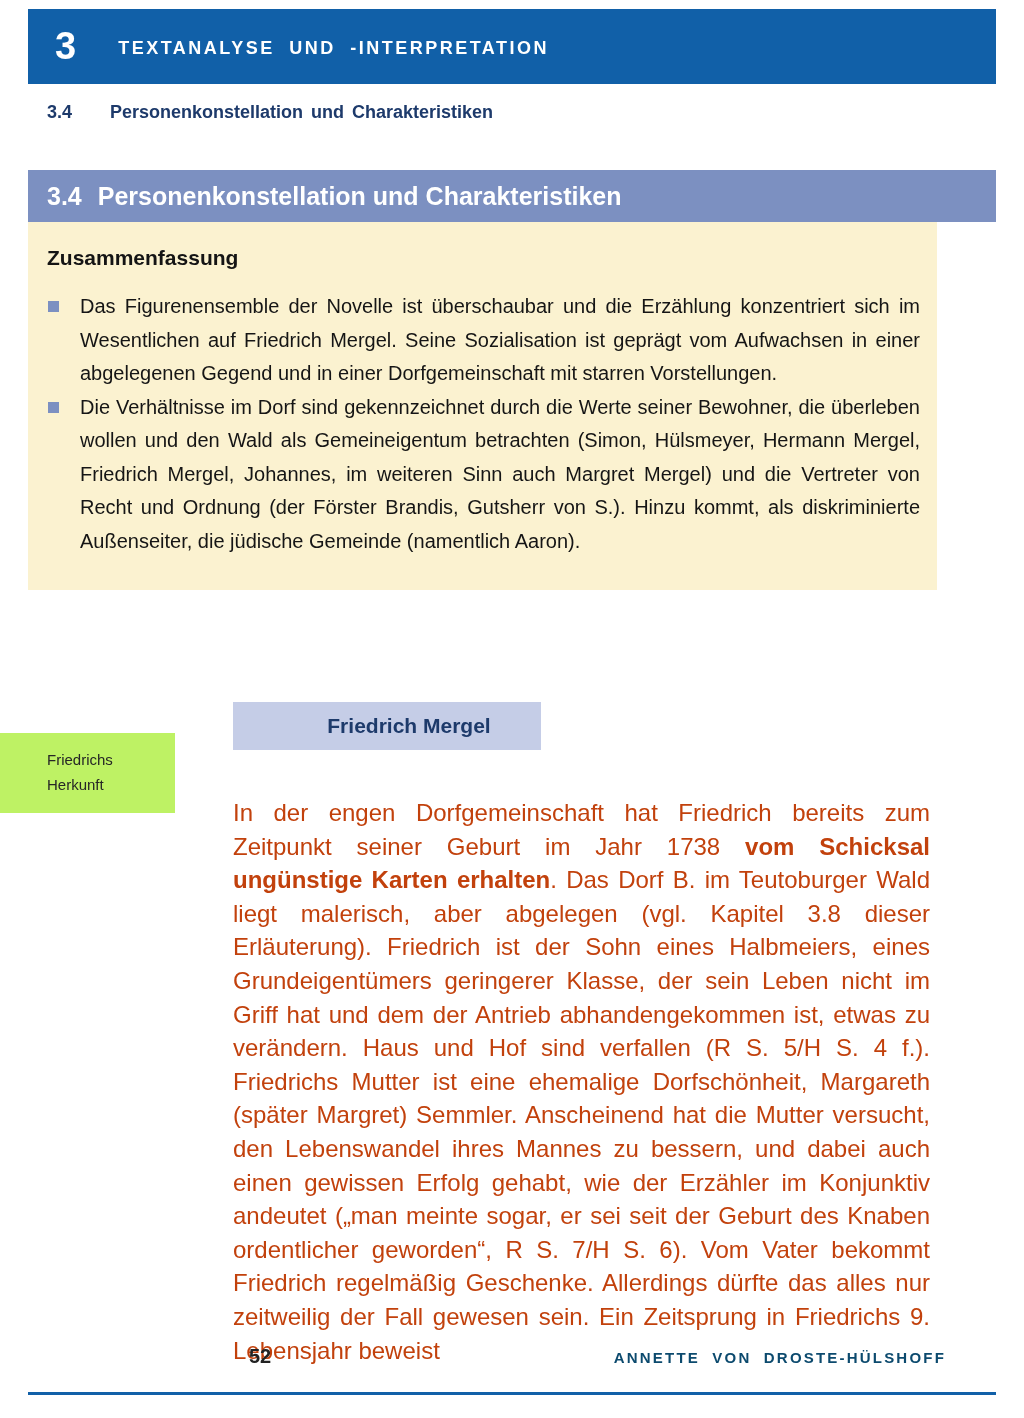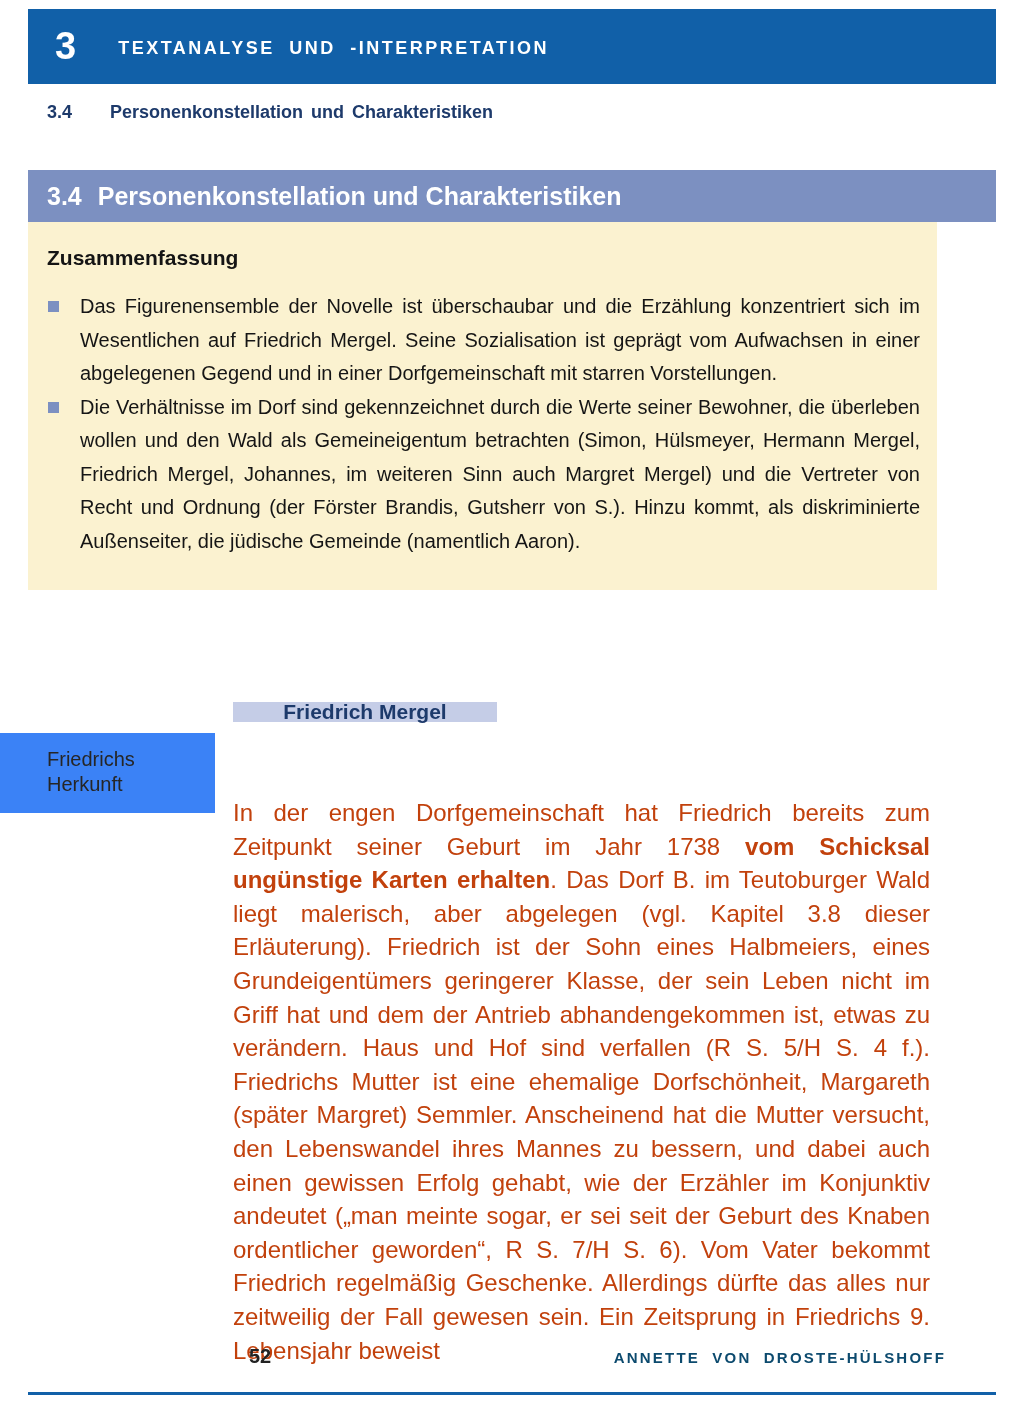--- a/index.html
+++ b/index.html
@@ -100,39 +100,40 @@
     position: absolute;
     left: 1px; top: 11px;
     width: 11px; height: 11px;
     background: #7C90C1;
   }
 
   
   .char-label {
     position: absolute;
     left: 233px; top: 702px;
-    width: 264px; height: 20px;
+    width: 264px; height: 48px;
     background: #C5CDE7;
     color: #1d3a6b;
     font-size: 21px;
     font-weight: bold;
     display: flex;
     align-items: center;
     justify-content: center;
+    padding-left: 44px;
   }
 
   
   .margin-note {
     position: absolute;
     left: 0; top: 733px;
-    width: 215px;
+    width: 175px;
     box-sizing: border-box;
-    background: #3b82f6;
+    background: #bef264;
     padding: 14px 18px 16px 47px;
-    font-size: 20px;
+    font-size: 15px;
     line-height: 25px;
     color: #262626;
   }
 
   
   .body-par {
     position: absolute;
     left: 233px; top: 772px;
     width: 697px;
     font-size: 24px;

